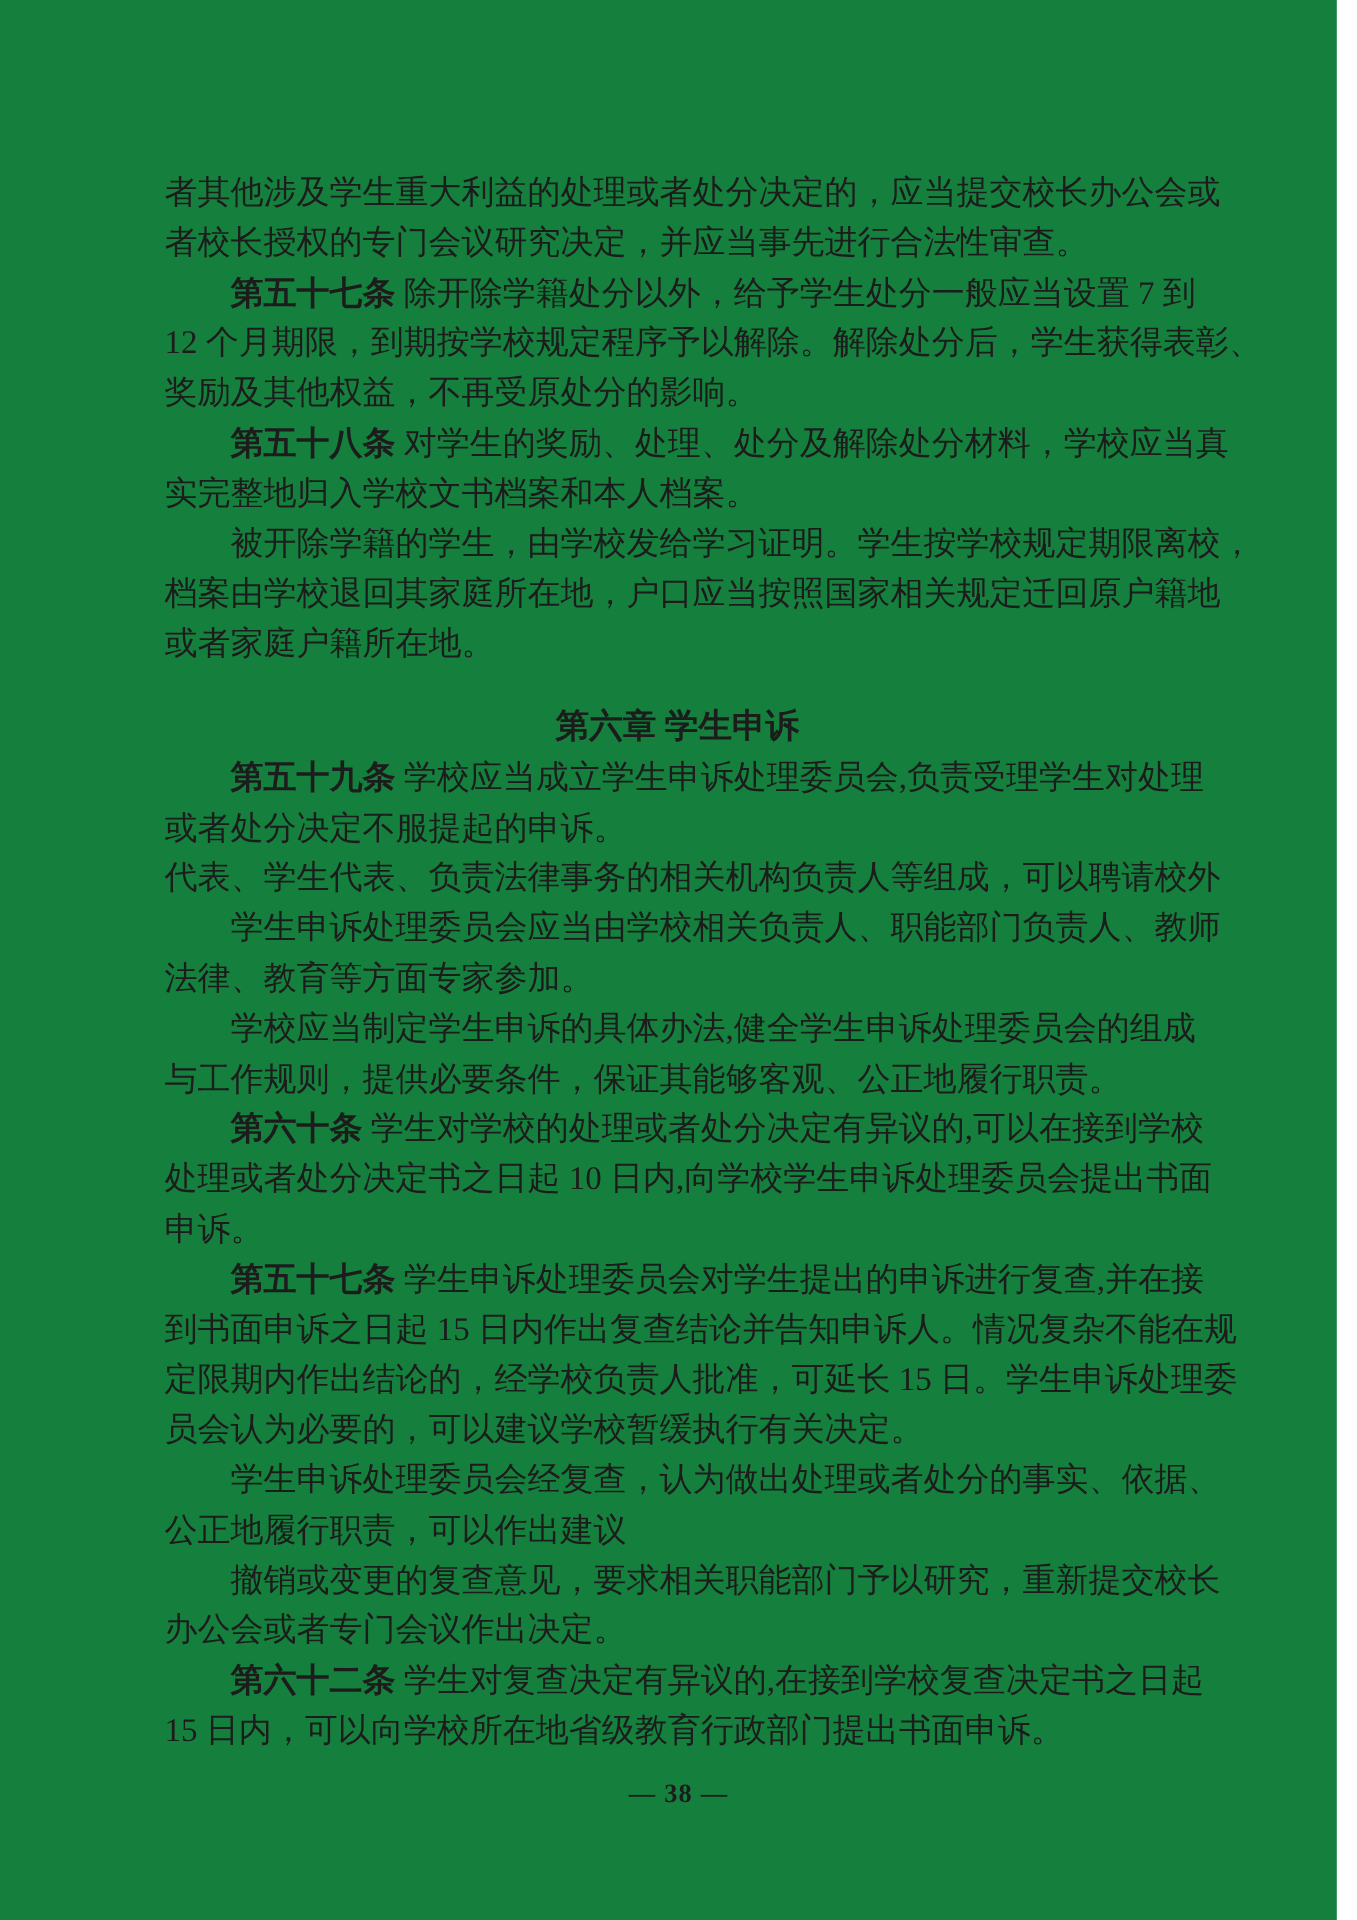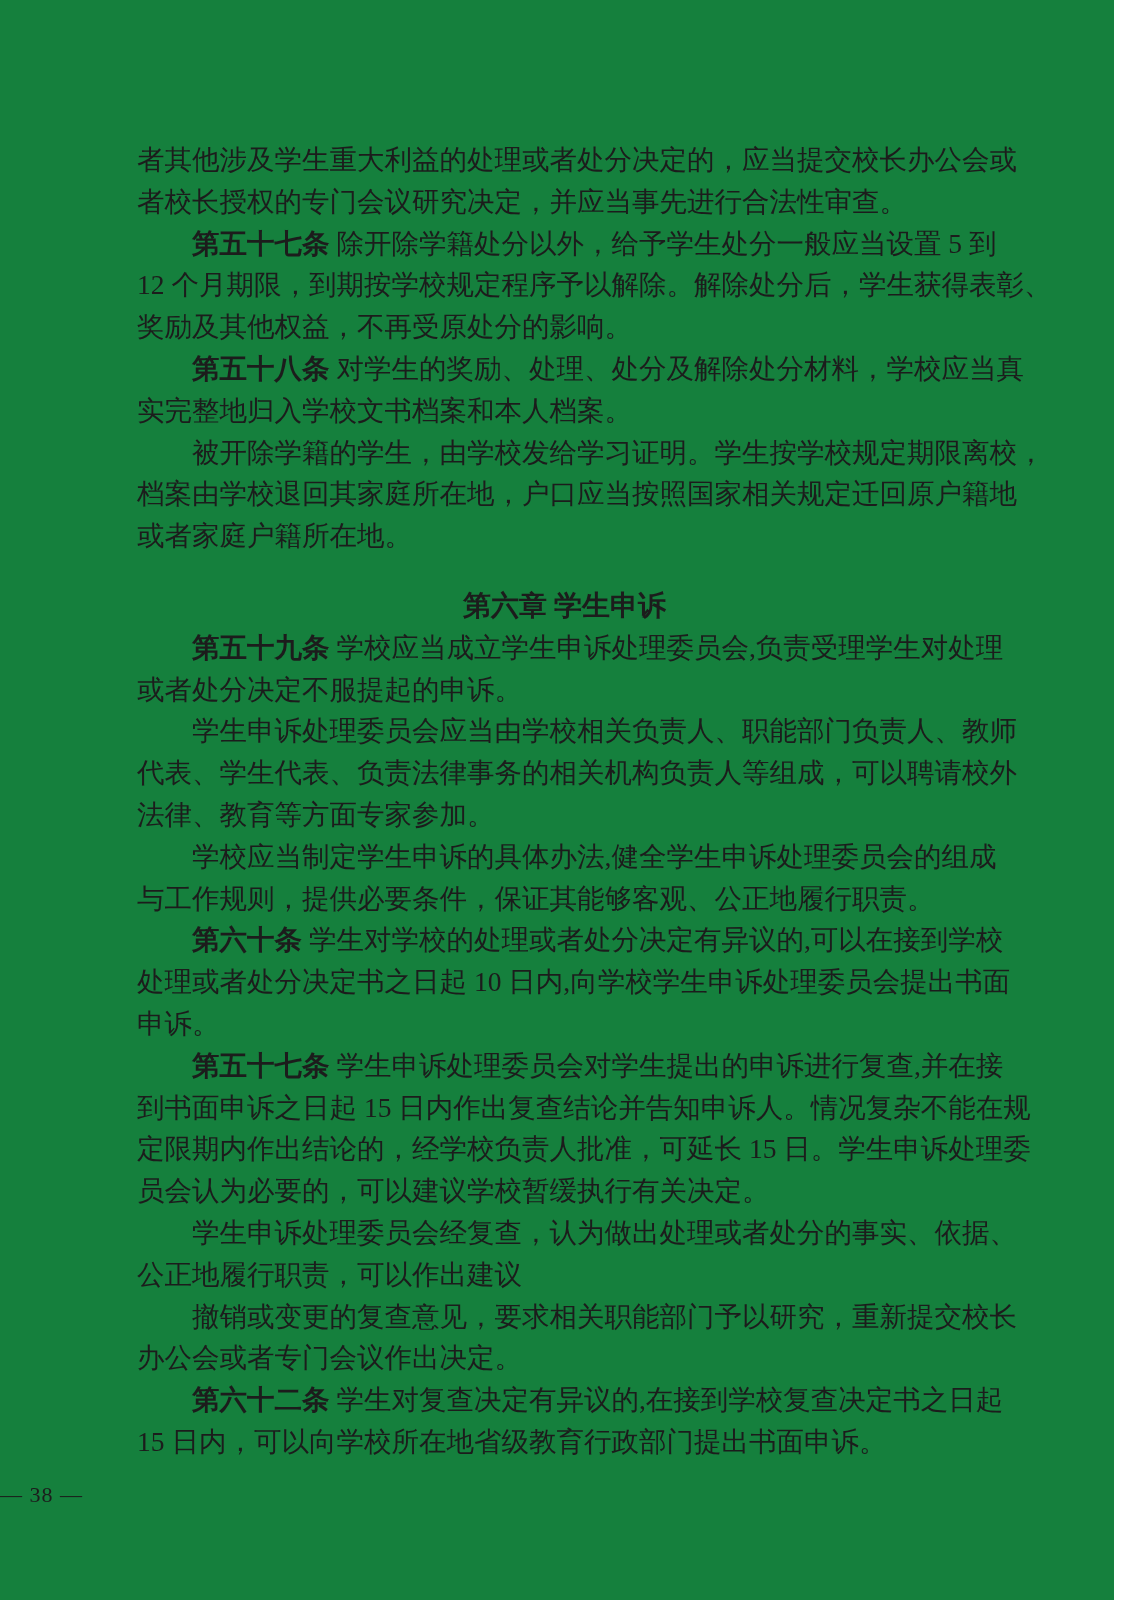--- a/index.html
+++ b/index.html
@@ -22,47 +22,48 @@
   }
   .ind { text-indent:2em; }
   .ln b { font-weight:700; }
   .hd {
     font-weight:700; text-align:center; text-align-last:center;
     font-size:28px;
     margin-top:28px;
   }
   .pageno {
     position:absolute; left:0; top:1482px; width:1131px;
-    text-align:left; font-size:22px; color:#1c1c1c;
+    text-align:center; font-size:22px; color:#1c1c1c;
     letter-spacing:1px;
+    font-weight:bold;
   }
 </style>
 </head>
 <body>
 
 <div class="page">
   <div class="doc">
 
     <div class="ln j"><span>者其他涉及学生重大利益的处理或者处分决定的，应当提交校长办公会或</span></div>
     <div class="ln"><span>者校长授权的专门会议研究决定，并应当事先进行合法性审查。</span></div>
-    <div class="ln j ind"><b>第五十七条</b><span> 除开除学籍处分以外，给予学生处分一般应当设置 5 到</span></div>
+    <div class="ln j ind"><b>第五十七条</b><span> 除开除学籍处分以外，给予学生处分一般应当设置 7 到</span></div>
     <div class="ln j"><span>12 个月期限，到期按学校规定程序予以解除。解除处分后，学生获得表彰、</span></div>
     <div class="ln"><span>奖励及其他权益，不再受原处分的影响。</span></div>
     <div class="ln j ind"><b>第五十八条</b><span> 对学生的奖励、处理、处分及解除处分材料，学校应当真</span></div>
     <div class="ln"><span>实完整地归入学校文书档案和本人档案。</span></div>
     <div class="ln j ind"><span>被开除学籍的学生，由学校发给学习证明。学生按学校规定期限离校，</span></div>
     <div class="ln j"><span>档案由学校退回其家庭所在地，户口应当按照国家相关规定迁回原户籍地</span></div>
     <div class="ln"><span>或者家庭户籍所在地。</span></div>
 
     <div class="ln hd">第六章 学生申诉</div>
 
     <div class="ln j ind"><b>第五十九条</b><span> 学校应当成立学生申诉处理委员会,负责受理学生对处理</span></div>
     <div class="ln"><span>或者处分决定不服提起的申诉。</span></div>
+    <div class="ln j"><span>代表、学生代表、负责法律事务的相关机构负责人等组成，可以聘请校外</span></div>
     <div class="ln j ind"><span>学生申诉处理委员会应当由学校相关负责人、职能部门负责人、教师</span></div>
-    <div class="ln j"><span>代表、学生代表、负责法律事务的相关机构负责人等组成，可以聘请校外</span></div>
     <div class="ln"><span>法律、教育等方面专家参加。</span></div>
     <div class="ln j ind"><span>学校应当制定学生申诉的具体办法,健全学生申诉处理委员会的组成</span></div>
     <div class="ln"><span>与工作规则，提供必要条件，保证其能够客观、公正地履行职责。</span></div>
     <div class="ln j ind"><b>第六十条</b><span> 学生对学校的处理或者处分决定有异议的,可以在接到学校</span></div>
     <div class="ln j"><span>处理或者处分决定书之日起 10 日内,向学校学生申诉处理委员会提出书面</span></div>
     <div class="ln"><span>申诉。</span></div>
     <div class="ln j ind"><b>第五十七条</b><span> 学生申诉处理委员会对学生提出的申诉进行复查,并在接</span></div>
     <div class="ln j"><span>到书面申诉之日起 15 日内作出复查结论并告知申诉人。情况复杂不能在规</span></div>
     <div class="ln j"><span>定限期内作出结论的，经学校负责人批准，可延长 15 日。学生申诉处理委</span></div>
     <div class="ln"><span>员会认为必要的，可以建议学校暂缓执行有关决定。</span></div>

